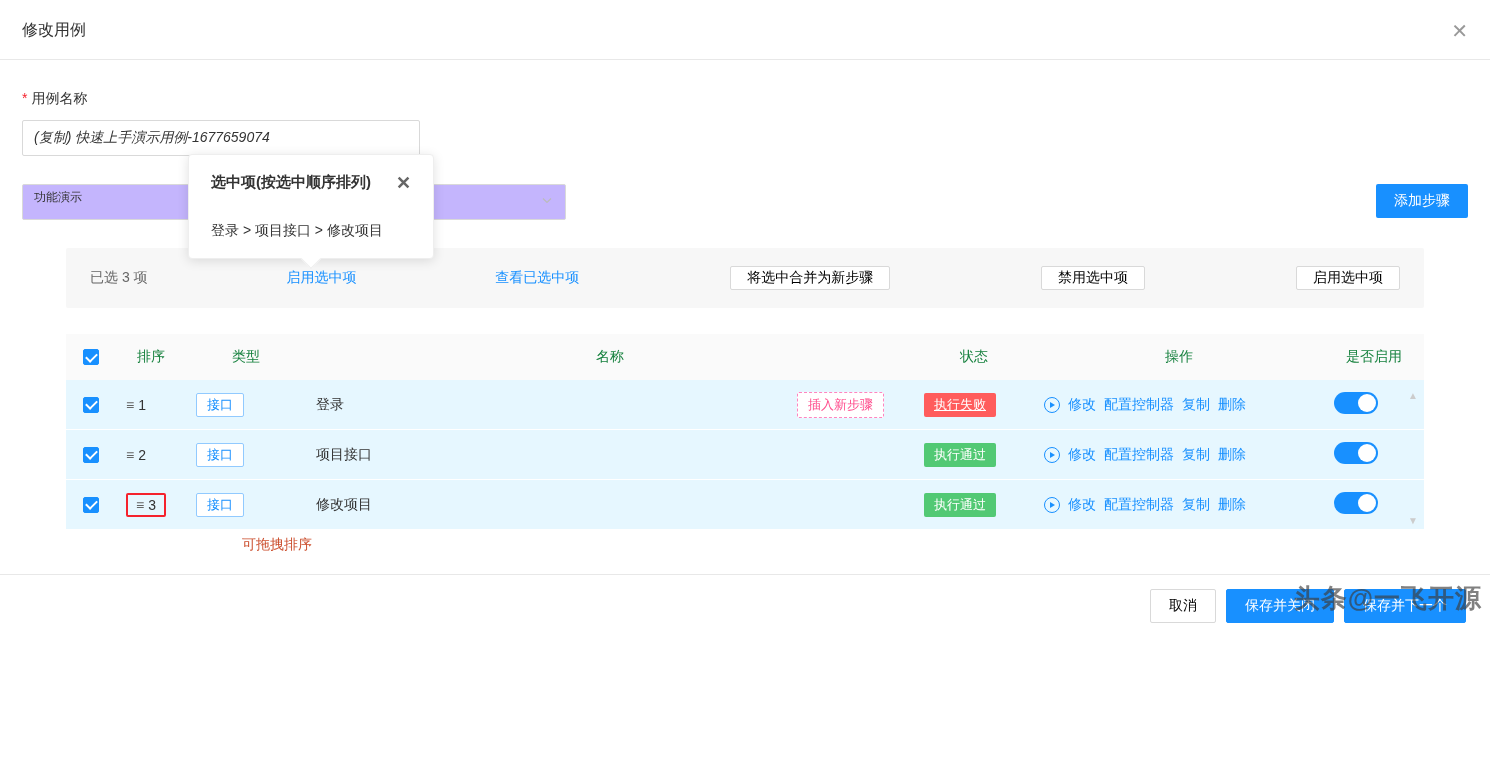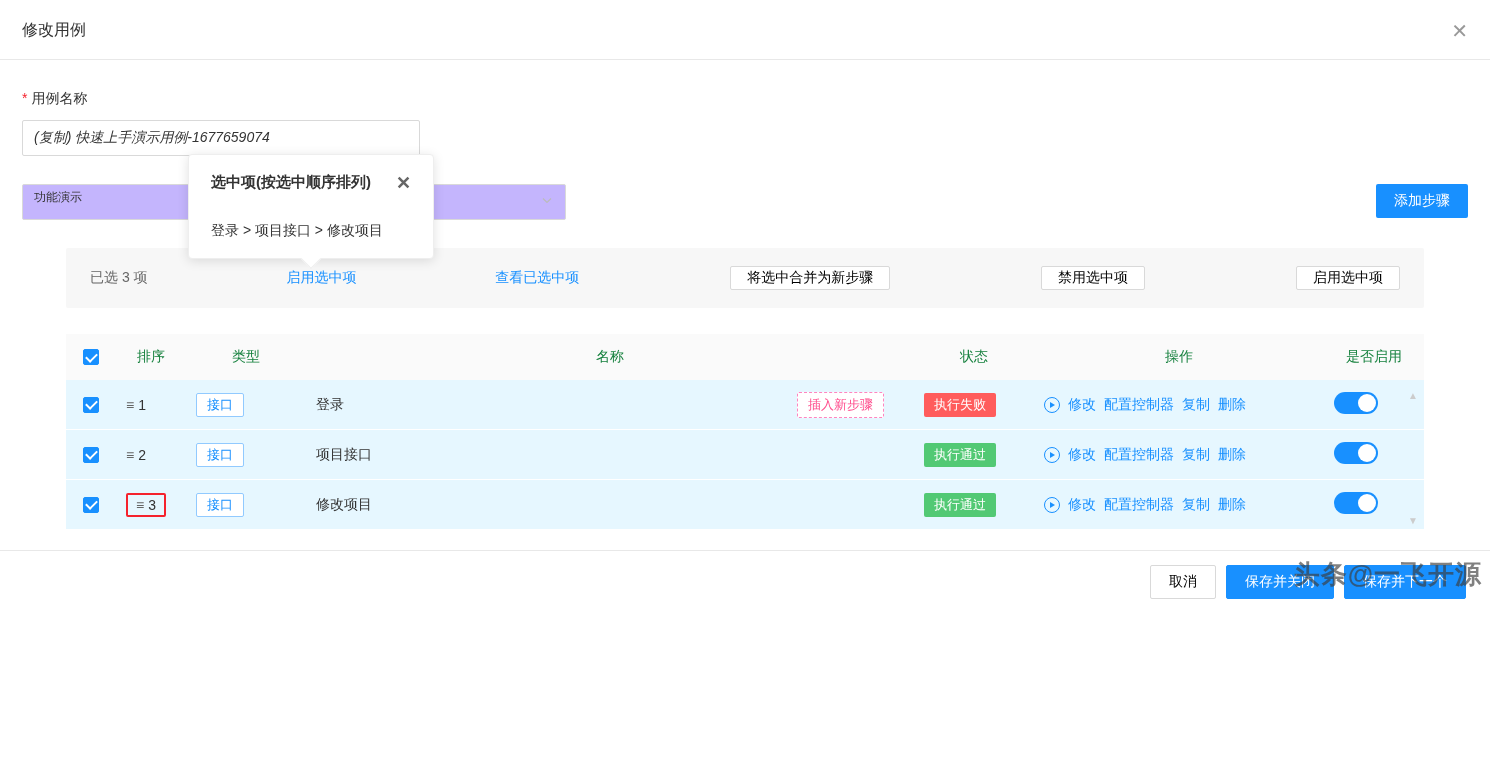--- a/index.html
+++ b/index.html
@@ -39,21 +39,21 @@
     .col-enable { width: 100px; }
     .checkbox { width: 16px; height: 16px; border: 1px solid #1890ff; background: #1890ff; border-radius: 2px; display: inline-flex; align-items: center; justify-content: center; cursor: pointer; }
     .checkbox::after { content: ""; width: 5px; height: 9px; border: solid #fff; border-width: 0 2px 2px 0; transform: rotate(45deg); margin-top: -2px; }
     .drag-handle { display: inline-flex; align-items: center; gap: 6px; color: #333; }
     .drag-icon { color: #666; letter-spacing: -2px; line-height: 1; cursor: move; display: inline-block; }
     .drag-outline { border: 2px solid #f5222d; padding: 2px 8px; border-radius: 2px; display: inline-flex; align-items: center; gap: 6px; }
     .type-tag { display: inline-block; border: 1px solid #91caff; color: #1890ff; background: #fff; padding: 2px 10px; border-radius: 2px; font-size: 13px; cursor: pointer; }
     .name-cell { position: relative; }
     .insert-tag { position: absolute; right: 30px; top: 50%; transform: translateY(-50%); border: 1px dashed #ff85c0; color: #ff4d8d; background: #fff; padding: 3px 10px; font-size: 13px; border-radius: 2px; }
     .status-badge { display: inline-block; padding: 3px 10px; border-radius: 2px; color: #fff; font-size: 13px; }
-    .status-fail { background: #ff5c5c; }
+    .status-fail { background: #ff5c5c; text-decoration: underline; }
     .status-pass { background: #52c974; }
     .op-link { color: #1890ff; margin-right: 8px; cursor: pointer; font-size: 14px; }
     .play-icon { display: inline-flex; width: 16px; height: 16px; border: 1.5px solid #1890ff; border-radius: 50%; align-items: center; justify-content: center; vertical-align: middle; margin-right: 8px; cursor: pointer; }
     .play-icon::after { content: ""; border-left: 5px solid #1890ff; border-top: 3.5px solid transparent; border-bottom: 3.5px solid transparent; margin-left: 1px; }
     .toggle { width: 44px; height: 22px; background: #1890ff; border-radius: 11px; position: relative; display: inline-block; cursor: pointer; }
     .toggle::after { content: ""; width: 18px; height: 18px; background: #fff; border-radius: 50%; position: absolute; top: 2px; right: 2px; }
     .scroll-arrow { position: absolute; right: 6px; color: #ccc; font-size: 10px; }
     .drag-hint { color: #cc4f2e; margin: 6px 0 0 220px; font-size: 14px; }
     .modal-footer { border-top: 1px solid #e8e8e8; padding: 14px 24px; display: flex; justify-content: flex-end; gap: 10px; position: relative; }
     .footer-btn { padding: 7px 18px; border-radius: 2px; font-size: 14px; cursor: pointer; border: 1px solid #d9d9d9; background: #fff; }
@@ -165,20 +165,21 @@
             <span class="play-icon"></span><span class="op-link">修改</span><span class="op-link">配置控制器</span><span class="op-link">复制</span><span class="op-link">删除</span>
           </td>
           <td><span class="toggle"></span></td>
         </tr>
       </tbody>
     </table>
     <div class="scroll-arrow" style="top:56px">▲</div>
     <div class="scroll-arrow" style="bottom:4px">▼</div>
   </div>
 
+  <div class="drag-hint">可拖拽排序</div>
 
 </div>
 
 <div class="modal-footer">
   <div class="watermark">头条@一飞开源</div>
   <button class="footer-btn">取消</button>
   <button class="footer-btn footer-primary">保存并关闭</button>
   <button class="footer-btn footer-primary">保存并下一个</button>
 </div>
 

